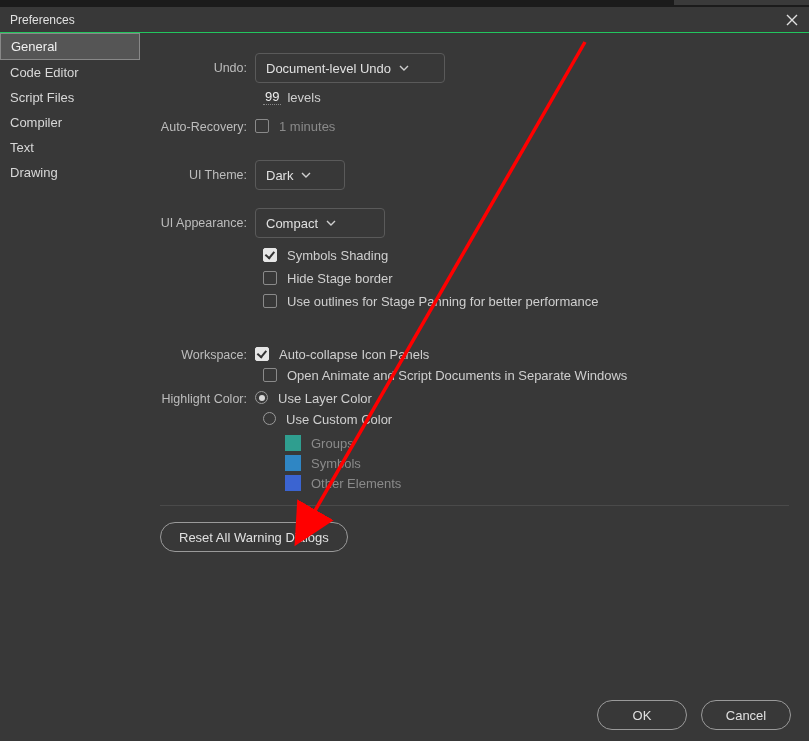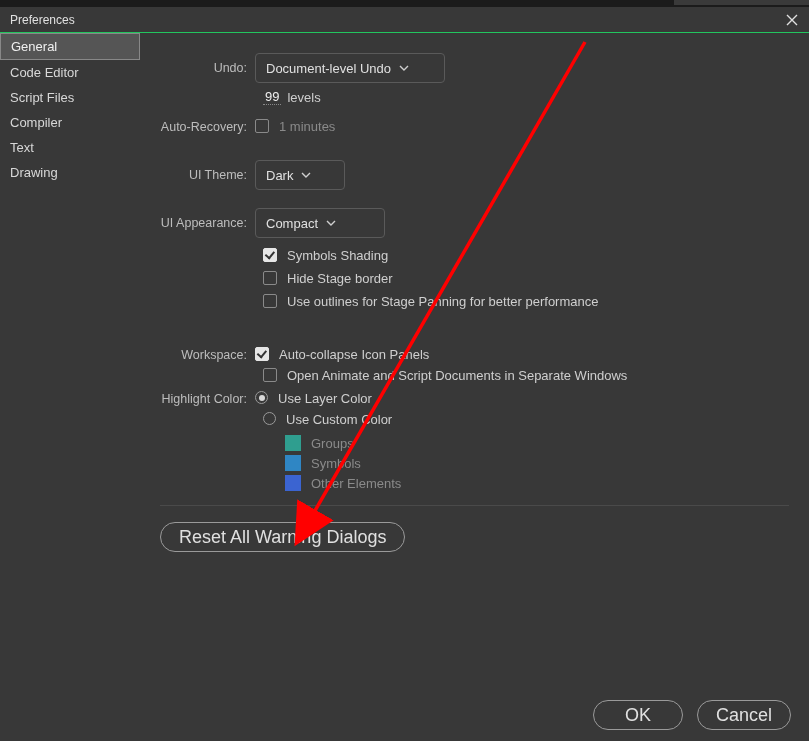--- a/index.html
+++ b/index.html
@@ -171,21 +171,21 @@
     margin: 14px 0 16px 0;
   }
   .pillbtn{
     display:inline-flex;
     align-items:center;
     height:30px;
     padding:8px 18px;
     border:1px solid #9a9a9a;
     border-radius:15px;
     color:#e0e0e0;
-    font-size:18px;
+    font-size:13px;
     cursor:pointer;
     background:transparent;
   }
   .footer{
     display:flex;
     justify-content:flex-end;
     gap:14px;
     padding: 12px 18px;
   }
   .footer .pillbtn{ min-width:90px; justify-content:center; }

